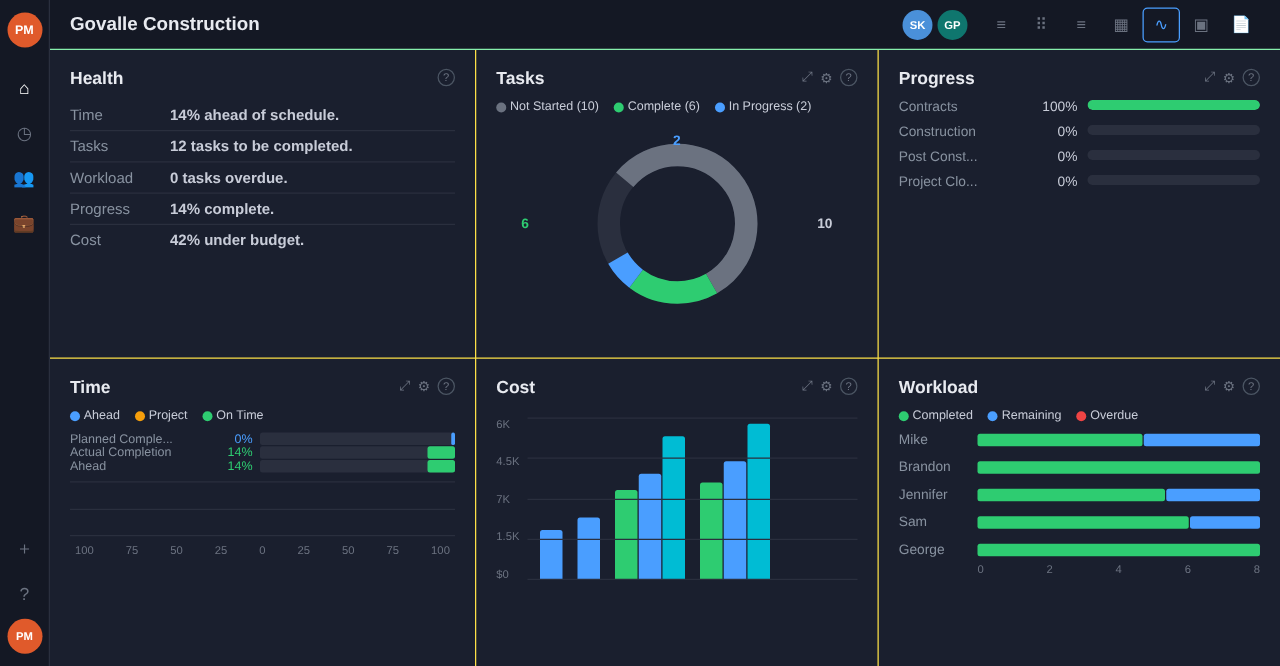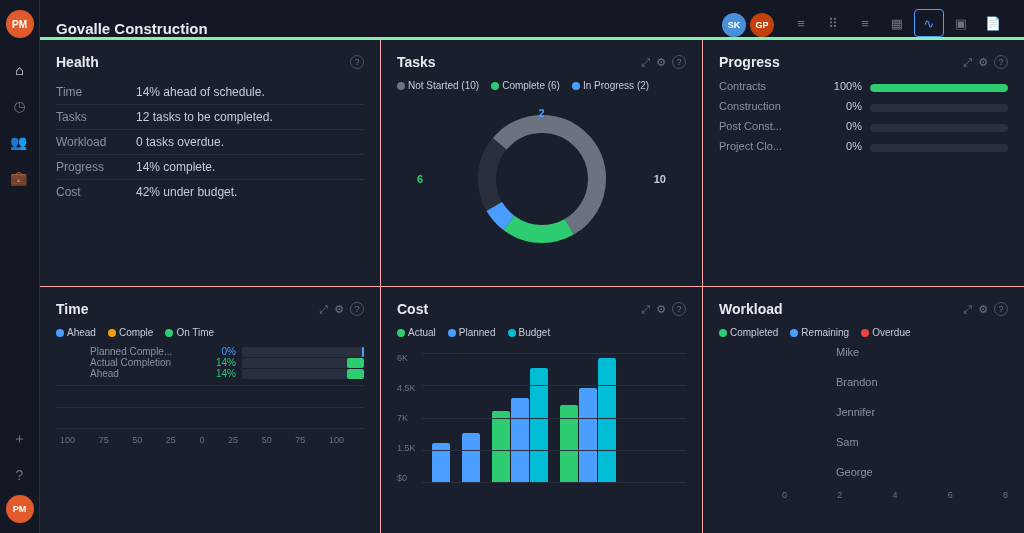--- a/index.html
+++ b/index.html
@@ -58,62 +58,62 @@
       display: flex;
       flex-direction: column;
       overflow: hidden;
     }
 
     
     .topbar {
       height: 40px;
       background: #141824;
       display: flex;
-      align-items: flex-end;
+      align-items: center;
       padding: 0 16px;
-      border-bottom: 3px solid #86efac;
+      border-bottom: 1px solid #86efac;
       gap: 12px;
     }
     .topbar-title {
       font-size: 15px;
       font-weight: 600;
       color: #e8eaf0;
       flex: 1;
     }
     .topbar-avatars {
       display: flex; gap: 4px;
     }
     .topbar-avatar {
       width: 24px; height: 24px; border-radius: 50%;
       display: flex; align-items: center; justify-content: center;
       font-size: 9px; font-weight: 700; color: #fff;
     }
     .topbar-avatar.av1 { background: #4a90d9; }
-    .topbar-avatar.av2 { background: #c2410c; }
+    .topbar-avatar.av2 { background: #0f766e; }
     .topbar-nav {
       display: flex; gap: 2px; align-items: center;
     }
     .topbar-nav-icon {
       width: 30px; height: 28px;
       display: flex; align-items: center; justify-content: center;
       border-radius: 4px; cursor: pointer; color: #6b7280; font-size: 13px;
     }
     .topbar-nav-icon.active {
       border: 1px solid #4a9eff;
       color: #4a9eff;
     }
 
     
     .dashboard {
       flex: 1;
       display: grid;
       grid-template-columns: 340px 1fr 1fr;
       grid-template-rows: 1fr 1fr;
       gap: 1px;
-      background: #fca5a5;
+      background: #fde047;
       overflow: hidden;
     }
 
     .panel {
       background: #1a1f2e;
       padding: 14px 16px;
       overflow: hidden;
       position: relative;
     }
 
@@ -136,21 +136,21 @@
     .health-table {
       width: 100%;
       border-collapse: collapse;
     }
     .health-table tr td {
       padding: 5px 0;
       border-bottom: 1px solid #2a2f3e;
     }
     .health-table tr:last-child td { border-bottom: none; }
     .health-key { color: #8892a0; width: 80px; }
-    .health-val { color: #c8ccd8; }
+    .health-val { color: #c8ccd8; font-weight: bold; }
 
     
     .tasks-legend {
       display: flex; gap: 12px; align-items: center; font-size: 10px; margin-bottom: 8px;
     }
     .legend-dot {
       width: 8px; height: 8px; border-radius: 50%; display: inline-block; margin-right: 3px;
     }
     .tasks-chart-container {
       display: flex; align-items: center; justify-content: center;
@@ -162,41 +162,41 @@
       font-size: 11px;
       font-weight: 600;
       color: #c8ccd8;
     }
     .donut-label.top { top: 8px; left: 50%; transform: translateX(-50%); color: #4a9eff; }
     .donut-label.left { left: 20px; top: 50%; transform: translateY(-50%); color: #2ecc71; }
     .donut-label.right { right: 20px; top: 50%; transform: translateY(-50%); color: #c8ccd8; }
 
     
     .progress-rows { display: flex; flex-direction: column; gap: 8px; }
-    .progress-row { display: flex; align-items: flex-end; gap: 8px; }
+    .progress-row { display: flex; align-items: flex-start; gap: 8px; }
     .progress-label { width: 100px; color: #8892a0; font-size: 11px; flex-shrink: 0; }
     .progress-pct { width: 35px; text-align: right; font-size: 11px; color: #c8ccd8; flex-shrink: 0; }
     .progress-bar-bg { flex: 1; height: 8px; background: #2a2f3e; border-radius: 4px; overflow: hidden; }
     .progress-bar-fill { height: 100%; border-radius: 4px; }
 
     
     .time-legend { display: flex; gap: 12px; font-size: 10px; margin-bottom: 8px; }
-    .time-row { display: flex; align-items: center; gap: 6px; margin-left: 34px; }
+    .time-row { display: flex; align-items: flex-start; gap: 6px; }
     .time-row-label { width: 110px; color: #8892a0; font-size: 10px; flex-shrink: 0; }
     .time-row-pct { width: 30px; text-align: right; font-size: 10px; color: #c8ccd8; }
     .time-axis { display: flex; justify-content: space-between; padding: 0 4px; }
     .time-axis-label { font-size: 9px; color: #6b7280; }
     .time-rows-section { margin-bottom: 6px; }
     .cost-y-label { font-size: 9px; color: #6b7280; }
     .cost-group { display: flex; gap: 1px; align-items: flex-end; }
     .cost-bar { width: 18px; border-radius: 2px 2px 0 0; }
 
     
     .workload-rows { display: flex; flex-direction: column; gap: 10px; margin-top: 4px; }
-    .workload-row { display: flex; align-items: center; gap: 8px; flex-direction: column; }
+    .workload-row { display: flex; align-items: center; gap: 8px; }
     .workload-label { width: 55px; color: #8892a0; font-size: 11px; flex-shrink: 0; }
     .workload-bars { flex: 1; display: flex; height: 10px; gap: 1px; }
     .workload-bar { height: 100%; border-radius: 2px; }
     .workload-x-axis { display: flex; justify-content: space-between; padding-left: 63px; margin-top: 4px; }
     .workload-x-label { font-size: 9px; color: #6b7280; }
 
     .panel-help { 
       width: 14px; height: 14px; border-radius: 50%; border: 1px solid #4b5563;
       display: flex; align-items: center; justify-content: center;
       font-size: 9px; color: #6b7280; cursor: pointer;
@@ -369,21 +369,21 @@
           <div class="panel-help">?</div>
         </div>
       </div>
       <div class="time-legend" id="time-legend">
           <div class="legend-item">
             <span class="legend-dot" style="background:#4a9eff"></span>
             <span>Ahead</span>
           </div>
           <div class="legend-item">
             <span class="legend-dot" style="background:#f59e0b"></span>
-            <span>Comple</span>
+            <span>Project</span>
           </div>
           <div class="legend-item">
             <span class="legend-dot" style="background:#2ecc71"></span>
             <span>On Time</span>
           </div>
         </div>
       <div class="time-rows-section" id="time-rows">
           <div class="time-row">
       <span class="time-row-label">Planned Comple...</span>
       <span class="time-row-pct" style="color:#4a9eff">0%</span>
@@ -412,21 +412,21 @@
       </div>
     </div>
         </div>
       <div style="position:relative; height:60px; margin-top:4px;">
 
         <div style="position:absolute;top:0;left:0;right:0;bottom:16px;display:flex;flex-direction:column;justify-content:space-between;">
           <div style="border-top:1px solid #2a2f3e;"></div>
           <div style="border-top:1px solid #2a2f3e;"></div>
           <div style="border-top:1px solid #2a2f3e;"></div>
         </div>
-        <div class="time-axis" style="position:absolute;bottom:0;left:0;right:16px;display:flex;justify-content:space-between;">
+        <div class="time-axis" style="position:absolute;bottom:0;left:0;right:0;display:flex;justify-content:space-between;">
           <span class="time-axis-label">100</span>
           <span class="time-axis-label">75</span>
           <span class="time-axis-label">50</span>
           <span class="time-axis-label">25</span>
           <span class="time-axis-label">0</span>
           <span class="time-axis-label">25</span>
           <span class="time-axis-label">50</span>
           <span class="time-axis-label">75</span>
           <span class="time-axis-label">100</span>
         </div>
@@ -435,34 +435,20 @@
 
     <div class="panel">
       <div class="panel-header">
         <span class="panel-title">Cost</span>
         <div class="panel-icons">
           <span class="panel-expand">⤢</span>
           <span class="panel-gear">⚙</span>
           <div class="panel-help">?</div>
         </div>
       </div>
-      <div class="tasks-legend" id="cost-legend">
-          <div class="legend-item">
-            <span class="legend-dot" style="background:#2ecc71"></span>
-            <span>Actual</span>
-          </div>
-          <div class="legend-item">
-            <span class="legend-dot" style="background:#4a9eff"></span>
-            <span>Planned</span>
-          </div>
-          <div class="legend-item">
-            <span class="legend-dot" style="background:#00bcd4"></span>
-            <span>Budget</span>
-          </div>
-        </div>
 
       <div style="display:flex; align-items:center; height:140px; padding-top:4px;">
         <div style="display:flex;flex-direction:column;justify-content:space-between;height:130px;margin-right:6px;">
           <span class="cost-y-label">6K</span>
           <span class="cost-y-label">4.5K</span>
           <span class="cost-y-label">7K</span>
           <span class="cost-y-label">1.5K</span>
           <span class="cost-y-label">$0</span>
         </div>
         <div style="flex:1;position:relative;">

